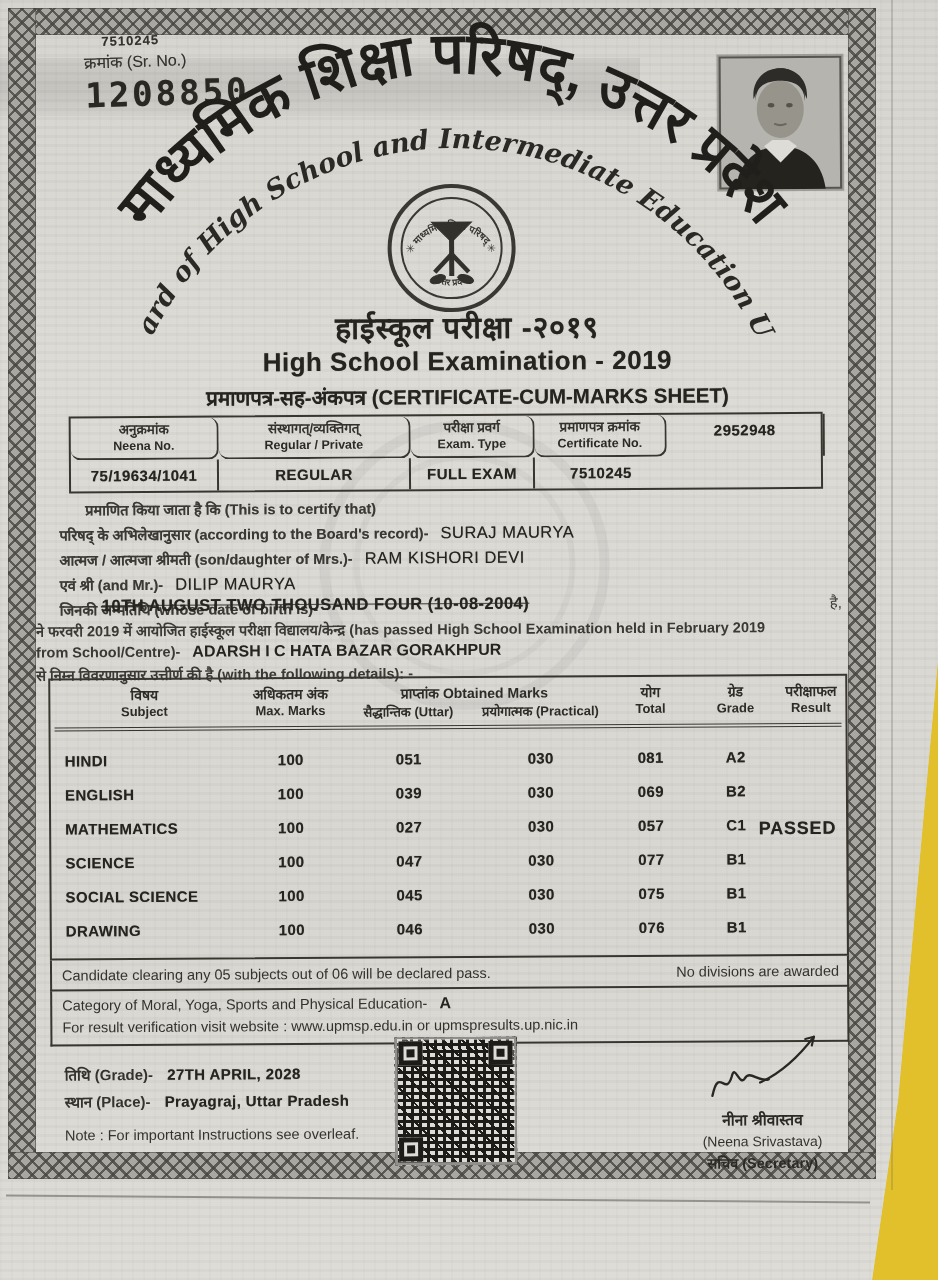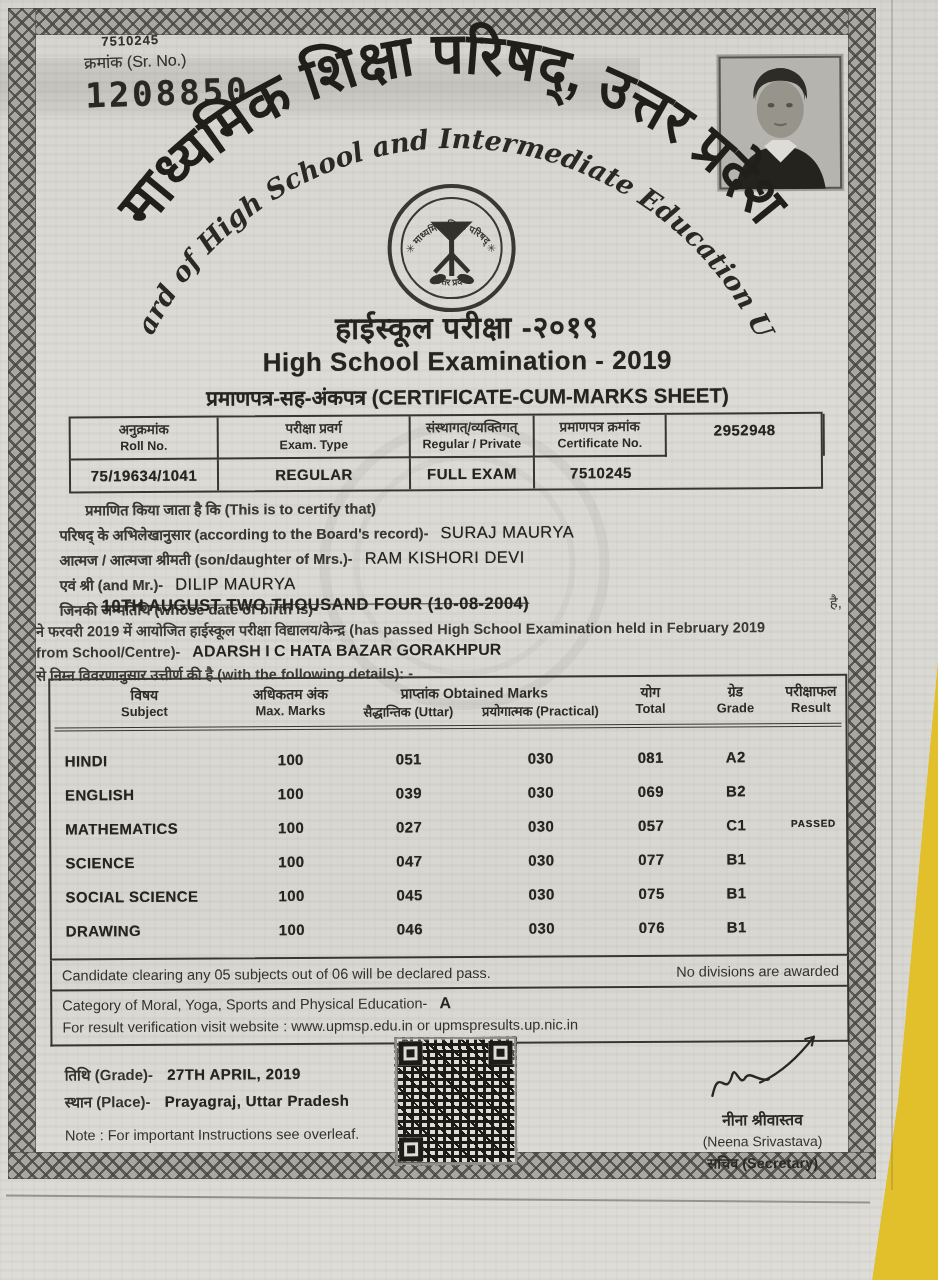--- a/index.html
+++ b/index.html
@@ -66,21 +66,21 @@
 
   .center-line { position:absolute; left:0; width:938px; text-align:center; }
   .exam-hi { top:306px; font-size:30px; font-weight:700; letter-spacing:1px; }
   .exam-en { top:346px; font-size:26px; font-weight:700; letter-spacing:.5px; }
   .sheet-title { top:382px; font-size:20.5px; font-weight:700; }
 
   .info-table { position:absolute; left:70px; top:414px; width:754px;
     display:grid; grid-template-columns:148px 192px 124px 132px 158px;
     border:2px solid #38362f; }
   .it-h { border-right:2px solid #38362f; border-bottom:2px solid #38362f;
-    text-align:center; padding:4px 2px 3px; line-height:1.25; }
+    text-align:center; padding:4px 2px 3px; line-height:1.25;border-radius:10px; }
   .it-h:nth-child(5) { border-right:none;text-align:right; }
   .it-h .hi { font-size:13.5px; font-weight:700; color:#33312c; display:block; }
   .it-h .en { font-size:12.5px; font-weight:700; color:#2c2a25; display:block; }
   .it-v { border-right:2px solid #38362f; text-align:center; padding:7px 2px;
     font-size:15px; font-weight:700; letter-spacing:.5px; }
   .it-v:last-child { border-right:none; }
 
   .certify { position:absolute; left:60px; top:497px; width:790px; font-size:14.5px; }
   .certify .row { margin-bottom:5px; white-space:nowrap; }
   .certify .lbl { color:#3b3934; font-weight:600; }
@@ -98,21 +98,21 @@
   .mk-grid { display:grid; grid-template-columns:188px 104px 132px 132px 88px 82px 1fr; }
   .mk-c { text-align:center; }
   .mk-h1 { padding-top:5px; font-size:14px; font-weight:700; color:#2e2c27; }
   .mk-h2 { font-size:13px; font-weight:700; color:#2e2c27; padding-bottom:3px; }
   .mk-span2 { grid-column:3 / span 2; }
   .hr-double { margin:2px 4px 0; height:4px; border-top:1.6px solid #38362f; border-bottom:1.6px solid #38362f; }
   .mk-rows { margin-top:12px; }
   .mk-row { height:34px; align-items:center; }
   .mk-row span { font-size:15px; font-weight:700; letter-spacing:.4px; }
   .mk-subject { text-align:left !important; padding-left:14px; }
-  .passed-flag { position:absolute; right:10px; top:142px; font-size:10px; font-weight:700; letter-spacing:.8px;padding-left:8px; }
+  .passed-flag { position:absolute; right:10px; top:142px; font-size:18px; font-weight:700; letter-spacing:.8px;padding-left:8px; }
 
   .note-row { position:absolute; left:48px; top:958px; width:799px; height:31px;
     border:2px solid #38362f; border-top:none; font-size:14.5px; color:#34322d;
     display:flex; justify-content:space-between; align-items:center; padding:0 8px 0 10px; }
   .cat-box { position:absolute; left:48px; top:989px; width:799px; height:55px;
     border:2px solid #38362f; border-top:none; font-size:14.5px; color:#34322d; padding:5px 10px; }
   .cat-box .v { font-size:16px; font-weight:700; margin-left:8px; color:#26241f; }
   .cat-box .line2 { margin-top:5px; }
 
   .footer { position:absolute; left:62px; top:1062px; font-size:15px; color:#34322d; }
@@ -219,29 +219,29 @@
     </svg>
   </div>
 
   <div class="center-line exam-hi ink">हाईस्कूल परीक्षा -२०१९</div>
   <div class="center-line exam-en ink">High School Examination - 2019</div>
   <div class="center-line sheet-title ink">प्रमाणपत्र-सह-अंकपत्र (CERTIFICATE-CUM-MARKS SHEET)</div>
 
   <div class="info-table">
     <div class="it-h">
       <span class="hi">अनुक्रमांक</span>
-      <span class="en">Roll No.</span>
+      <span class="en">Neena No.</span>
+    </div>
+    <div class="it-h">
+      <span class="hi">संस्थागत्/व्यक्तिगत्</span>
+      <span class="en">Regular / Private</span>
     </div>
     <div class="it-h">
       <span class="hi">परीक्षा प्रवर्ग</span>
       <span class="en">Exam. Type</span>
-    </div>
-    <div class="it-h">
-      <span class="hi">संस्थागत्/व्यक्तिगत्</span>
-      <span class="en">Regular / Private</span>
     </div>
     <div class="it-h">
       <span class="hi">प्रमाणपत्र क्रमांक</span>
       <span class="en">Certificate No.</span>
     </div>
     <div class="it-v ink">2952948</div>
     <div class="it-v ink">75/19634/1041</div>
     <div class="it-v ink">REGULAR</div>
     <div class="it-v ink">FULL EXAM</div>
     <div class="it-v ink">7510245</div>
@@ -363,21 +363,21 @@
     <div>
       <span>Category of Moral, Yoga, Sports and Physical Education-</span>
       <span class="v">A</span>
     </div>
     <div class="line2">For result verification visit website : www.upmsp.edu.in  or  upmspresults.up.nic.in</div>
   </div>
 
   <div class="footer">
     <div class="frow">
       <span class="lbl">तिथि (Grade)-</span>
-      <span class="val ink">27TH APRIL, 2019</span>
+      <span class="val ink">27TH APRIL, 2028</span>
     </div>
     <div class="frow">
       <span class="lbl">स्थान (Place)-</span>
       <span class="val ink">Prayagraj, Uttar Pradesh</span>
     </div>
     <div class="note">Note : For important Instructions see overleaf.</div>
   </div>
 
   <div class="qr">
     <div class="finder f-tl"></div>

